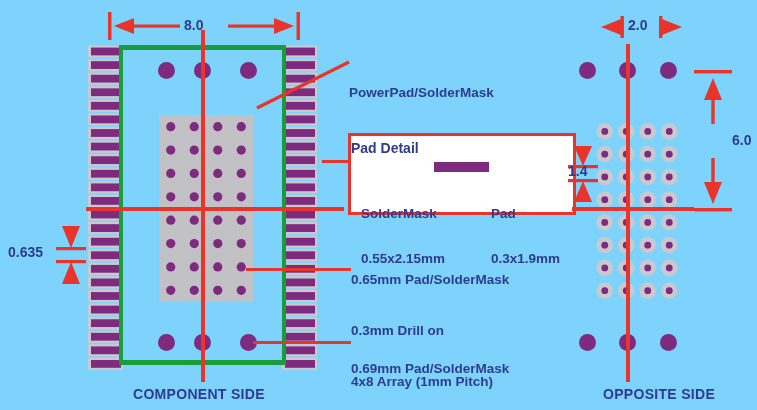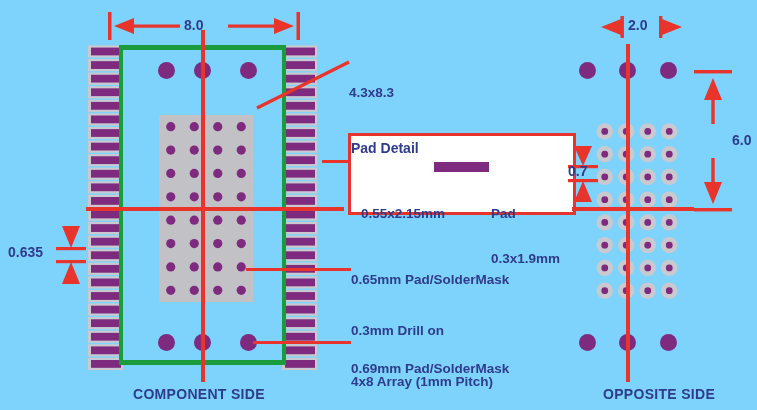--- a/index.html
+++ b/index.html
@@ -272,29 +272,29 @@
     <div class="abs caption" style="left:133px; top:386px;">COMPONENT SIDE</div>
   </div>
 
   <div class="abs" style="left:255px; top:58px; width:96px; height:52px;">
     <svg width="96" height="52" viewBox="0 0 96 52">
       <line x1="2" y1="50" x2="94" y2="4" stroke="#e8342a" stroke-width="3.4"></line>
     </svg>
   </div>
 
   <div class="abs note" style="left:349px; top:50px;">
-    <div>4.3x8.3</div>
     <div>PowerPad/SolderMask</div>
     <div>(Component Layer Only)</div>
   </div>
 
   <div class="abs padbox" style="left:348px; top:133px; width:228px; height:82px;">
     <div class="pad-title" style="margin-top:4px;">Pad Detail</div>
     <div class="abs padswatch" style="left:83px; top:26px; width:55px; height:10px;"></div>
     <div class="abs pad-txt" style="left:10px; top:40px;">
+      <div>SolderMask</div>
       <div>0.55x2.15mm</div>
     </div>
     <div class="abs pad-txt" style="left:140px; top:40px;">
       <div>Pad</div>
       <div>0.3x1.9mm</div>
     </div>
   </div>
 
   <div class="abs redline" style="left:322px; top:160px; width:27px; height:3.4px;"></div>
 
@@ -410,21 +410,21 @@
 
     <div class="abs redline" style="left:12px; top:207px; width:122px; height:4px;"></div>
 
     <div class="abs" style="left:8px; top:142px; width:34px; height:68px;">
       <svg width="30" height="68" viewBox="0 0 30 68">
         <path d="M15 24 L6 4 L24 4 Z" fill="#e8342a"></path>
         <rect x="0" y="23" width="30" height="3.2" fill="#e8342a"></rect>
         <rect x="0" y="37" width="30" height="3.2" fill="#e8342a"></rect>
         <path d="M15 39 L6 60 L24 60 Z" fill="#e8342a"></path>
       </svg>
-      <div class="abs dim" style="left:0px; top:21px;">0.7</div>
+      <div class="abs dim" style="left:0px; top:21px;">1.4</div>
     </div>
 
     <div class="abs" style="left:130px; top:70px; width:64px; height:142px;">
       <svg width="46" height="142" viewBox="0 0 46 142">
 
         <rect x="4" y="0" width="38" height="3.4" fill="#e8342a"></rect>
 
         <path d="M23 8 L14 30 L32 30 Z" fill="#e8342a"></path>
         <rect x="21.3" y="28" width="3.4" height="26" fill="#e8342a"></rect>
 

